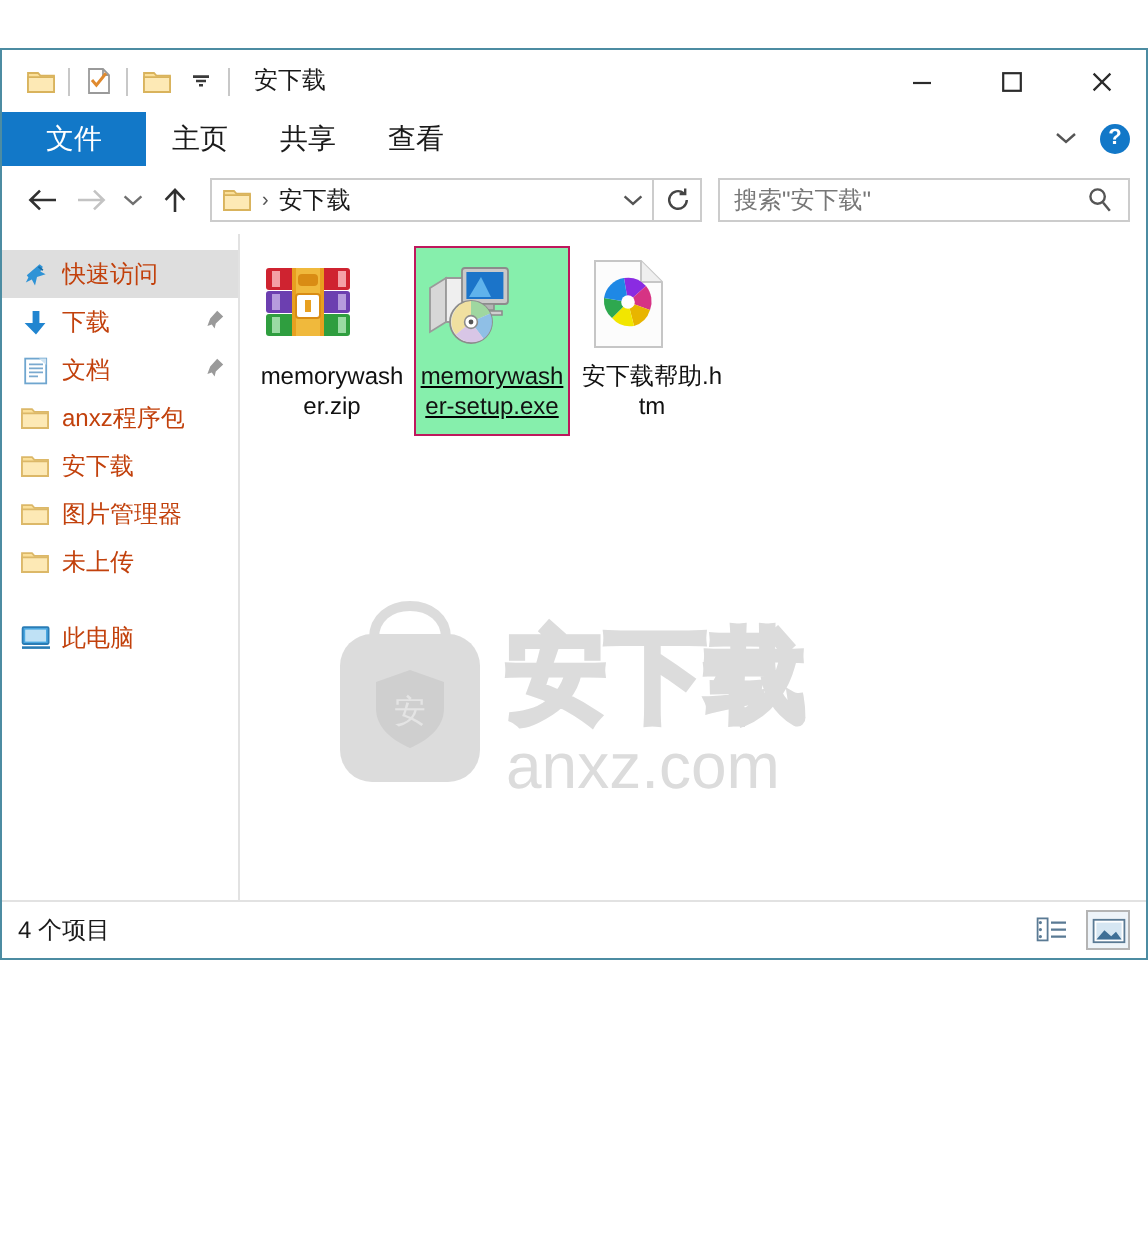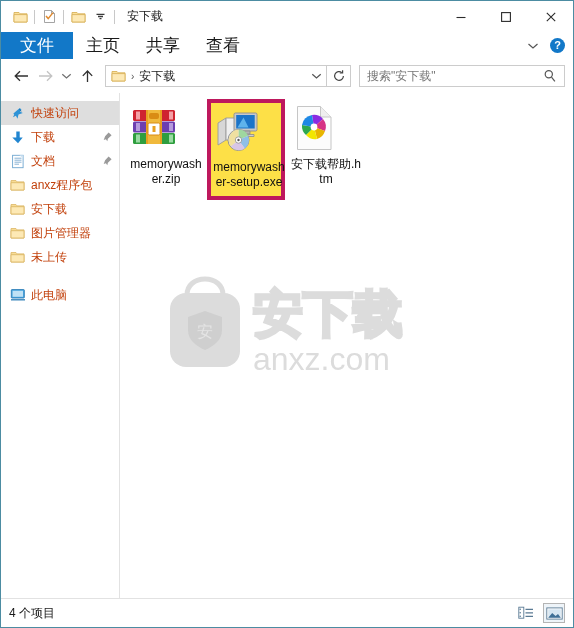--- a/index.html
+++ b/index.html
@@ -7,25 +7,26 @@
     padding: 0;
     background: #ffffff;
   }
   body {
     font-family: "Liberation Sans", "DejaVu Sans", sans-serif;
     -webkit-font-smoothing: antialiased;
   }
   .window {
     position: relative;
     width: 574px;
-    height: 628px;
+    height: 456px;
     background: #ffffff;
     border: 1px solid #4c8ca2;
     box-sizing: border-box;
     overflow: hidden;
+    margin-top: 24px;
   }
 
   
   .titlebar {
     position: absolute;
     left: 0; top: 0;
     width: 100%;
     height: 31px;
     background: #ffffff;
     display: flex;
@@ -71,21 +72,21 @@
     width: 100%;
     height: 27px;
     background: #ffffff;
     border-bottom: 1px solid #dcdcdc;
     display: flex;
     align-items: stretch;
   }
   .tab {
     display: flex; align-items: center; justify-content: center;
     padding: 0 13px;
-    font-size: 17px;
+    font-size: 14px;
     color: #1a1a1a;
     white-space: nowrap;
   }
   .tab.file {
     background: #1278c8;
     color: #ffffff;
     min-width: 46px;
   }
   .ribbon-right {
     margin-left: auto;
@@ -240,22 +241,23 @@
   .file-item {
     width: 78px;
     padding: 4px 2px 6px 2px;
     margin: 0 1px;
     display: flex;
     flex-direction: column;
     border: 1px solid transparent;
     box-sizing: border-box;
   }
   .file-item.selected {
-    background: #fde047;
-    border: 4px solid #be185d;
+    background: #86efac;
+    border: 1px solid #be185d;
+    text-decoration: underline;
   }
   .file-ico {
     width: 48px; height: 48px;
     display: flex; align-items: center; justify-content: center;
   }
   .file-label {
     margin-top: 5px;
     font-size: 12px;
     line-height: 15px;
     color: #111111;

